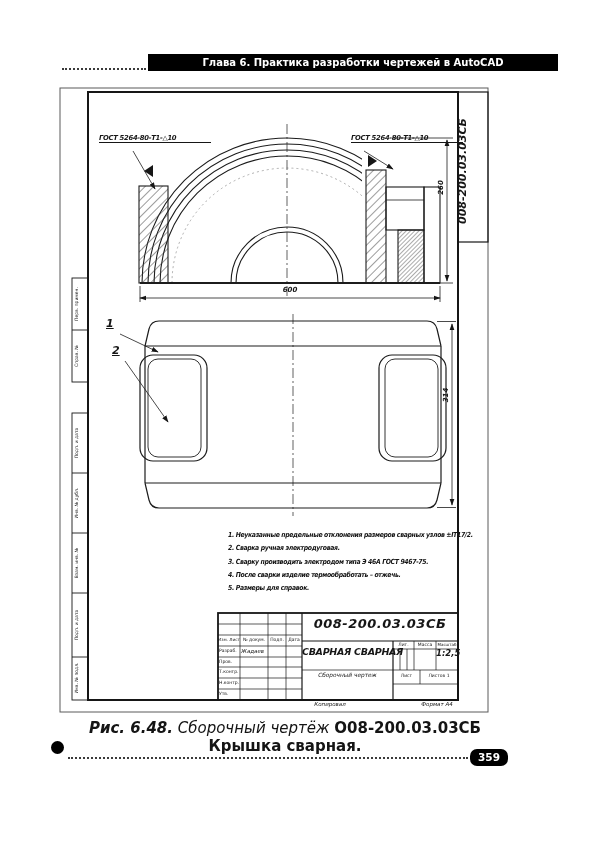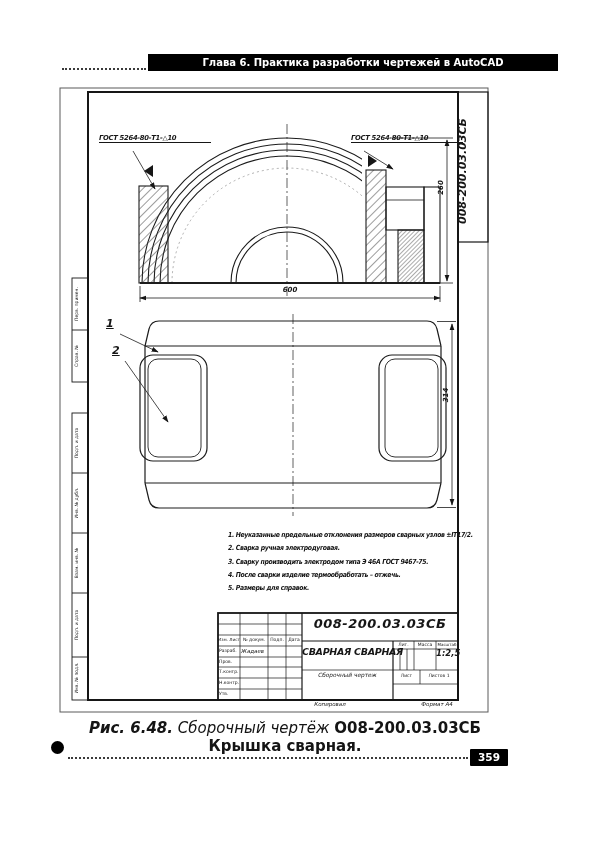--- a/index.html
+++ b/index.html
@@ -6,21 +6,21 @@
   .page{position:relative;width:600px;height:855px;background:#ffffff;overflow:hidden;
         font-family:"DejaVu Sans",sans-serif;color:#141414;}
   .t{position:absolute;white-space:nowrap;color:#161616;}
   .bi{font-weight:bold;font-style:italic;}
   .ctr{text-align:center;}
   .rz{transform-origin:0 0;transform:rotate(-90deg);}
   .headerbar{position:absolute;left:148px;top:54px;width:410px;height:17px;background:#000;
              color:#fff;font-size:10px;font-weight:bold;line-height:17px;text-align:center;}
   .dotted{position:absolute;border-top:2px dotted #3a3a3a;height:0;}
   .badge{position:absolute;left:470px;top:749px;width:38px;height:17px;background:#000;color:#fff;
-         border-radius:1px;font-size:10.5px;font-weight:bold;text-align:center;line-height:17px;}
+         border-radius:7px;font-size:10.5px;font-weight:bold;text-align:center;line-height:17px;}
   .bigdot{position:absolute;left:51px;top:741px;width:13px;height:13px;border-radius:50%;background:#000;}
   .note{position:absolute;left:228px;font-size:7px;font-weight:bold;font-style:italic;
         letter-spacing:-0.4px;transform:scaleX(0.88);transform-origin:0 0;white-space:nowrap;}
   .weld{position:absolute;width:112px;font-size:6.8px;font-weight:bold;font-style:italic;
         text-align:left;border-bottom:1.5px solid #161616;letter-spacing:-0.3px;}
   .tiny{font-size:4.5px;}
   svg{position:absolute;left:0;top:0;}
   .caption{position:absolute;left:60px;top:719px;width:450px;text-align:center;font-size:15px;}
   .caption .it{font-style:italic;}
   .caption .b{font-weight:bold;}

